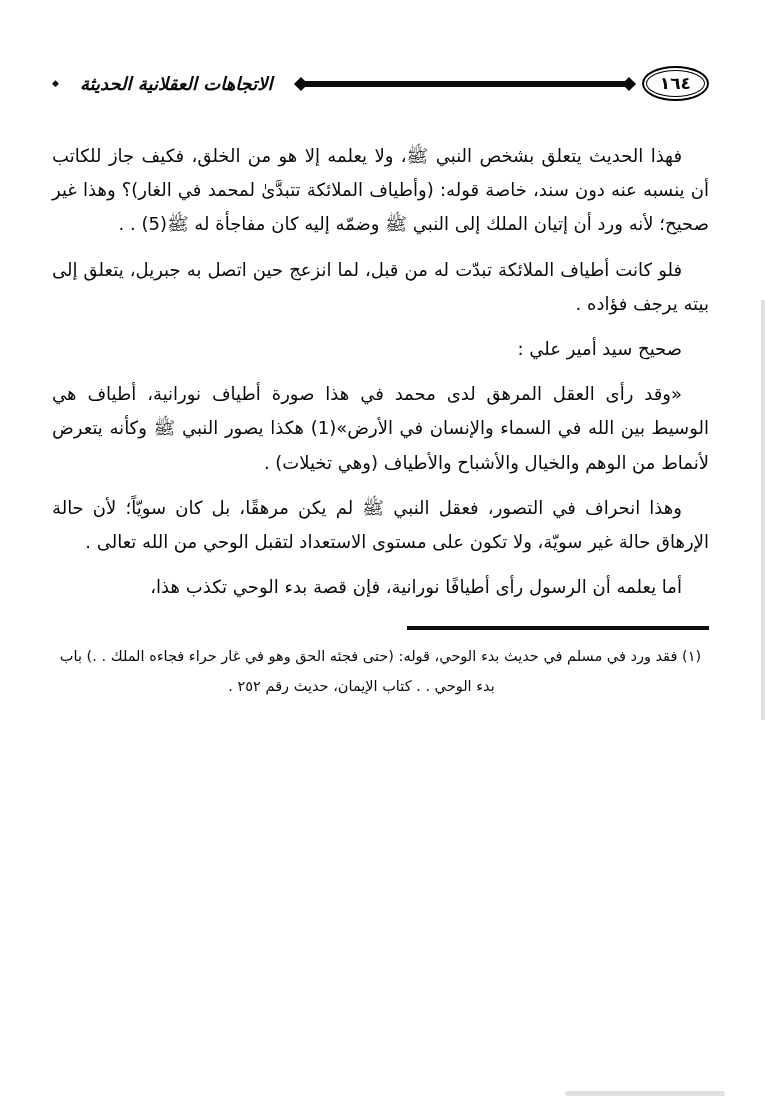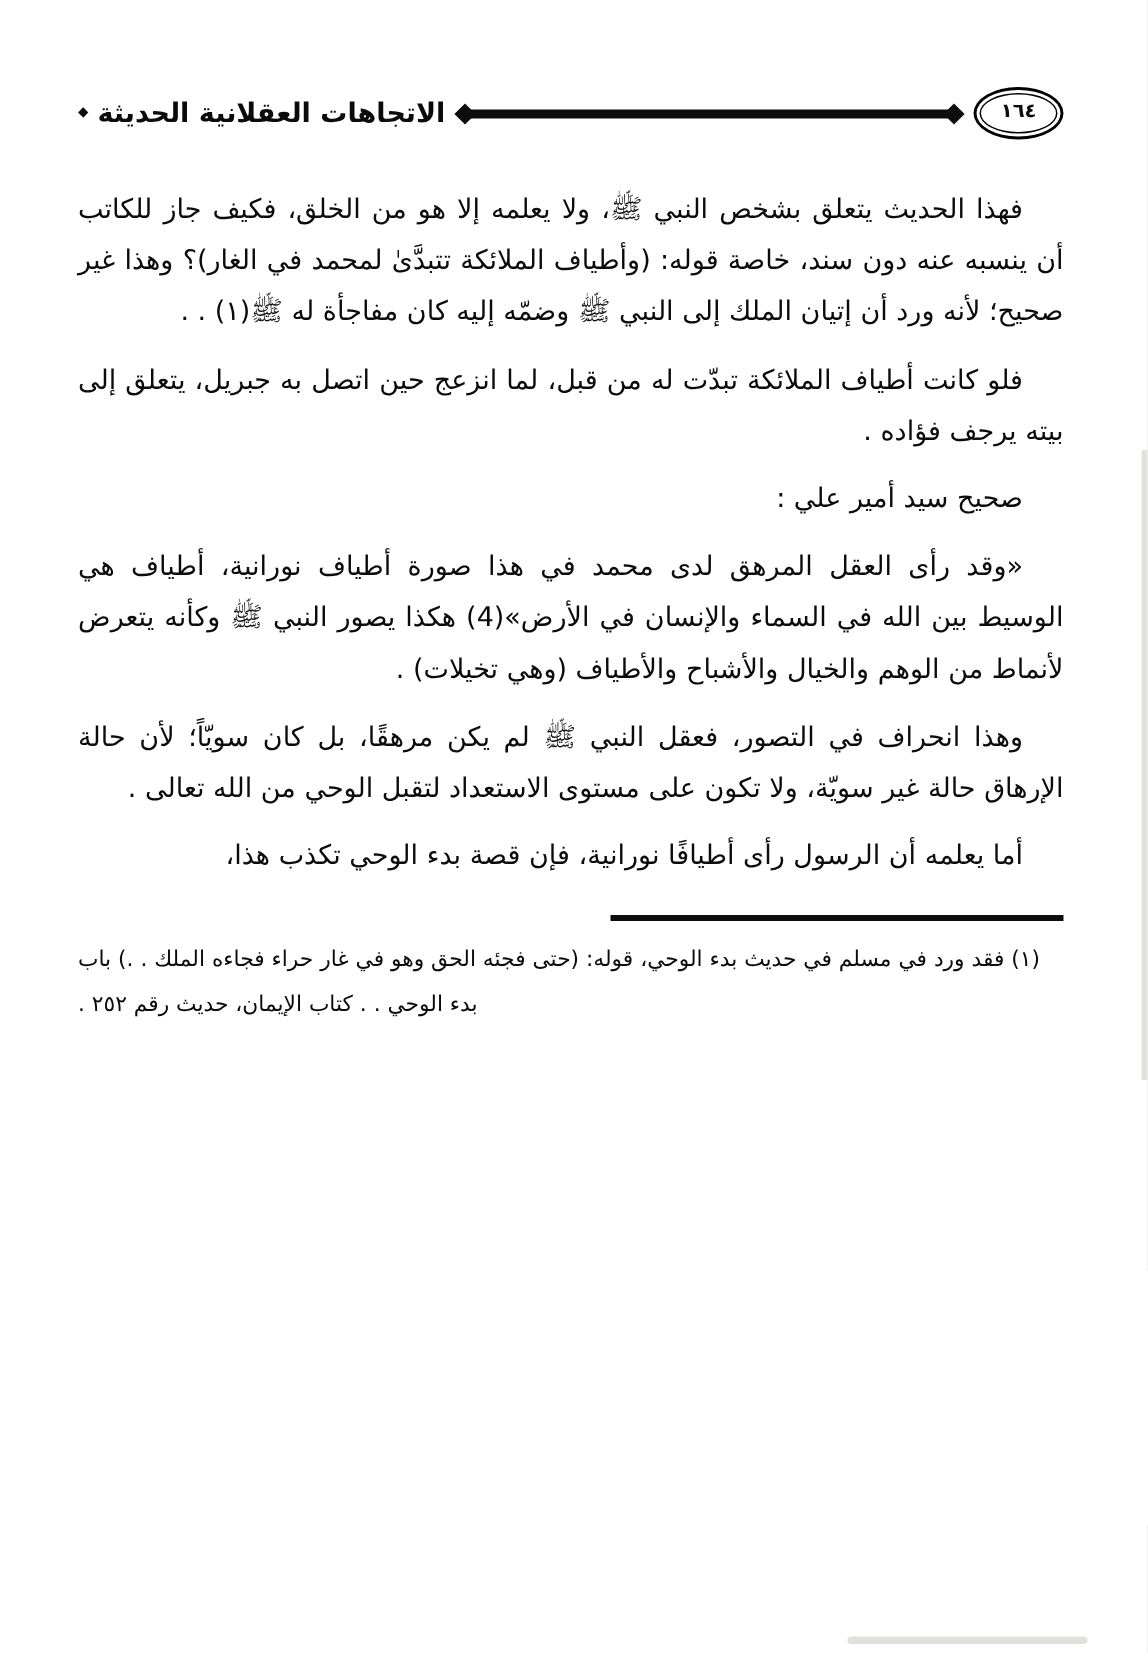--- a/index.html
+++ b/index.html
@@ -20,39 +20,40 @@
     display:flex;align-items:center;
     margin:6px 0 30px 0;
   }
   .badge-outer{
     border:2px solid #000;border-radius:50%;
     padding:2px;flex:0 0 auto;
   }
   .badge-inner{
     border:1.5px solid #000;border-radius:50%;
     padding:1px 13px 2px;
-    font-size:13px;font-weight:bold;line-height:22px;
+    font-size:17px;font-weight:bold;line-height:22px;
     white-space:nowrap;
   }
   .bar{
     flex:1 1 auto;height:6px;background:#0d0d0d;
     position:relative;margin:0 12px;
   }
   .bar::before,.bar::after{
     content:"";position:absolute;top:50%;
     width:10px;height:10px;background:#0d0d0d;
     transform:translateY(-50%) rotate(45deg);
   }
   .bar::before{right:-4px;}
   .bar::after{left:-4px;}
   .title{
-    margin:0;flex:0 0 auto;
+    margin:15px;flex:0 0 auto;
     font-size:18px;font-weight:bold;
     white-space:nowrap;
     letter-spacing:0;
+    font-style:italic;
   }
   .ornament{
     flex:0 0 auto;font-size:9px;margin-right:6px;line-height:1;
   }
   
   .content p{
     margin:0 0 11px 0;
     font-size:18px;
     line-height:1.9;
     text-align:justify;
@@ -62,21 +63,21 @@
   
   .footnote-sep{
     width:46%;height:4px;background:#0d0d0d;
     margin:22px 0 12px auto;  
     margin-left:auto;margin-right:0;
   }
   .footnotes p{
     margin:0;
     font-size:14.5px;
     line-height:2.05;
-    text-align:left;
+    text-align:center;
     padding-right:38px;
     text-indent:-38px;
   }
   
   .smudge{position:absolute;background:#c9c6c0;opacity:.55;}
   .smudge.right{right:0;top:300px;width:4px;height:420px;}
   .smudge.bottom{right:40px;bottom:6px;width:160px;height:5px;border-radius:3px;}
 </style>
 </head>
 <body>
@@ -86,24 +87,24 @@
   <header class="header">
     <div class="badge-outer">
       <div class="badge-inner">١٦٤</div>
     </div>
     <div class="bar"></div>
     <h1 class="title">الاتجاهات العقلانية الحديثة</h1>
     <span class="ornament">◆</span>
   </header>
 
   <main class="content">
-    <p>فهذا الحديث يتعلق بشخص النبي ﷺ، ولا يعلمه إلا هو من الخلق، فكيف جاز للكاتب أن ينسبه عنه دون سند، خاصة قوله: (وأطياف الملائكة تتبدَّىٰ لمحمد في الغار)؟ وهذا غير صحيح؛ لأنه ورد أن إتيان الملك إلى النبي ﷺ وضمّه إليه كان مفاجأة له ﷺ(١) . .</p>
+    <p>فهذا الحديث يتعلق بشخص النبي ﷺ، ولا يعلمه إلا هو من الخلق، فكيف جاز للكاتب أن ينسبه عنه دون سند، خاصة قوله: (وأطياف الملائكة تتبدَّىٰ لمحمد في الغار)؟ وهذا غير صحيح؛ لأنه ورد أن إتيان الملك إلى النبي ﷺ وضمّه إليه كان مفاجأة له ﷺ(5) . .</p>
     <p>فلو كانت أطياف الملائكة تبدّت له من قبل، لما انزعج حين اتصل به جبريل، يتعلق إلى بيته يرجف فؤاده .</p>
     <p>صحيح سيد أمير علي :</p>
-    <p>«وقد رأى العقل المرهق لدى محمد في هذا صورة أطياف نورانية، أطياف هي الوسيط بين الله في السماء والإنسان في الأرض»(4) هكذا يصور النبي ﷺ وكأنه يتعرض لأنماط من الوهم والخيال والأشباح والأطياف (وهي تخيلات) .</p>
+    <p>«وقد رأى العقل المرهق لدى محمد في هذا صورة أطياف نورانية، أطياف هي الوسيط بين الله في السماء والإنسان في الأرض»(1) هكذا يصور النبي ﷺ وكأنه يتعرض لأنماط من الوهم والخيال والأشباح والأطياف (وهي تخيلات) .</p>
     <p>وهذا انحراف في التصور، فعقل النبي ﷺ لم يكن مرهقًا، بل كان سويّاً؛ لأن حالة الإرهاق حالة غير سويّة، ولا تكون على مستوى الاستعداد لتقبل الوحي من الله تعالى .</p>
     <p>أما يعلمه أن الرسول رأى أطيافًا نورانية، فإن قصة بدء الوحي تكذب هذا،</p>
   </main>
 
   <footer>
     <div class="footnote-sep"></div>
     <div class="footnotes">
       <p>(١) فقد ورد في مسلم في حديث بدء الوحي، قوله: (حتى فجئه الحق وهو في غار حراء فجاءه الملك . .) باب بدء الوحي . . كتاب الإيمان، حديث رقم ٢٥٢ .</p>
     </div>
   </footer>

